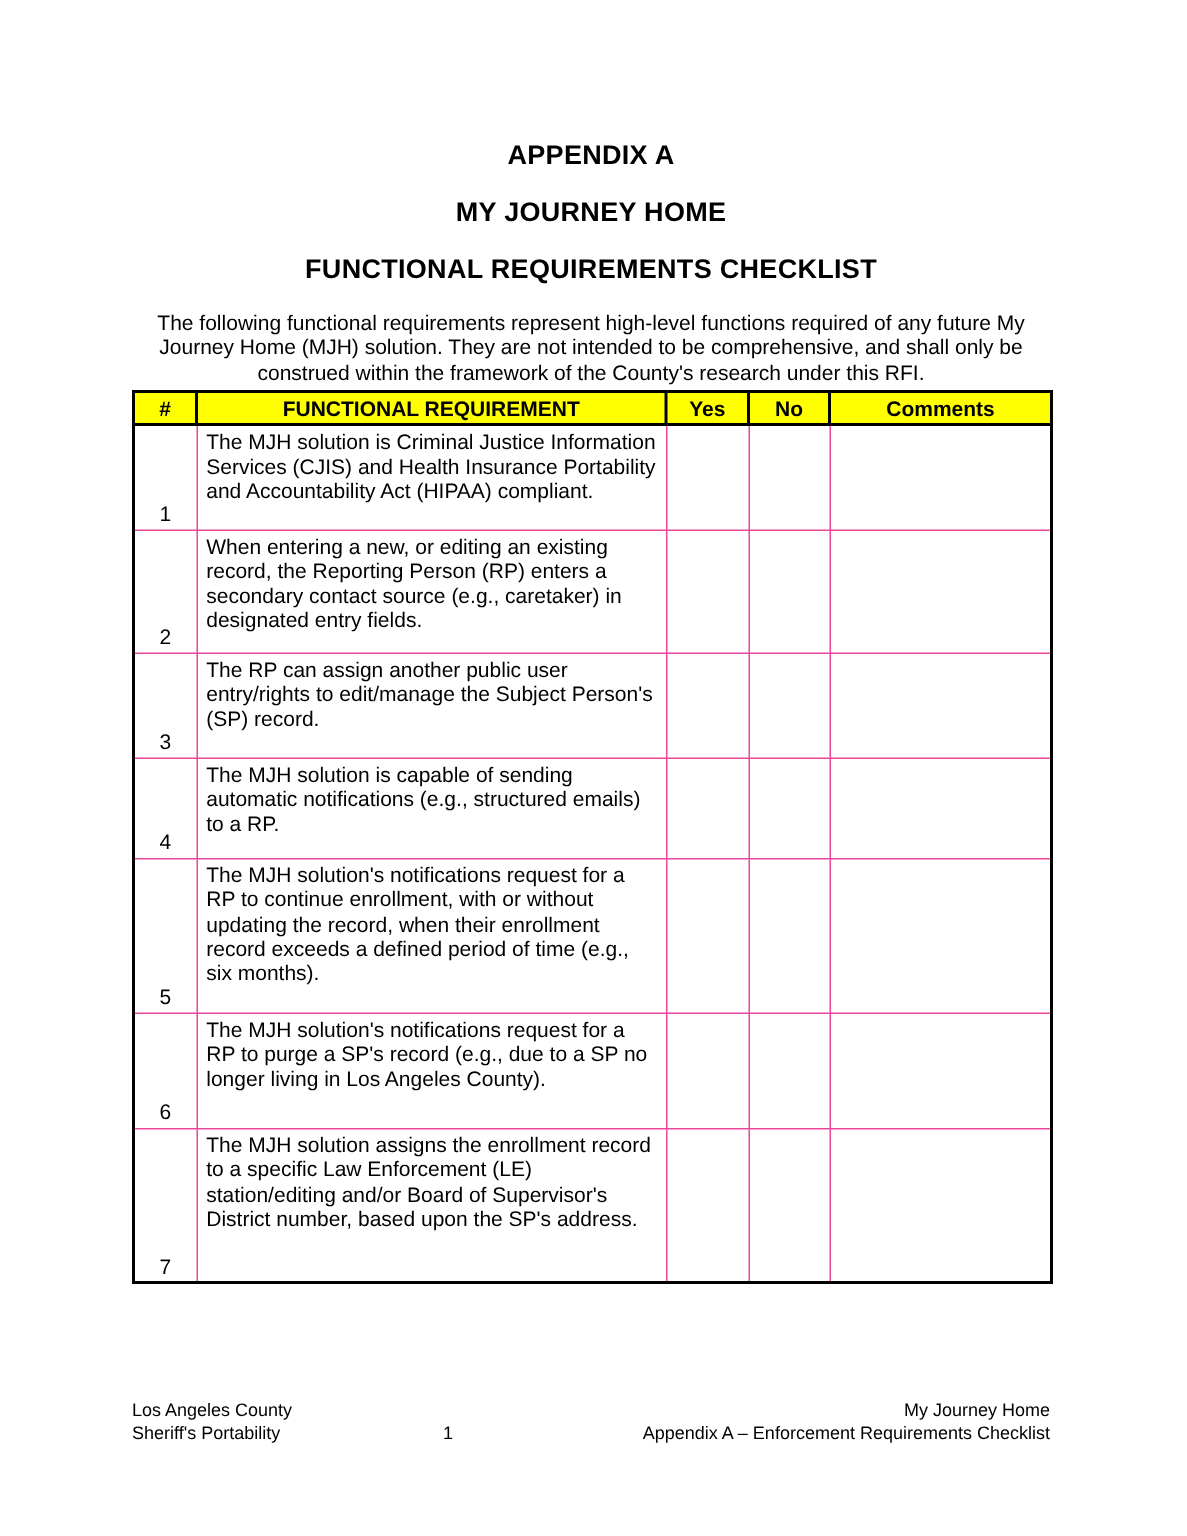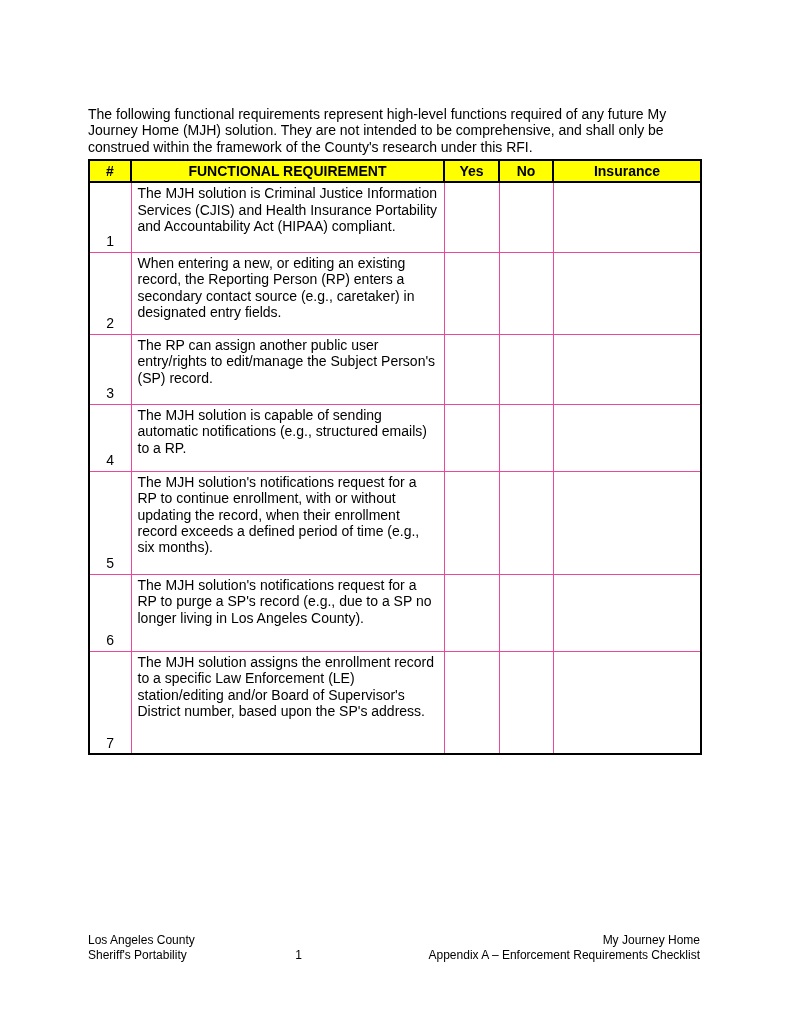--- a/index.html
+++ b/index.html
@@ -23,21 +23,21 @@
     font-size: 18px;
     font-weight: bold;
     line-height: 20px;
     letter-spacing: 0.2px;
     margin-bottom: 18px;
   }
   .intro {
     margin-top: 13px;
     font-size: 14px;
     line-height: 16.4px;
-    text-align: left;
+    text-align: center;
   }
   table.req-table {
     margin-top: 4px;
     width: 612px;
     border-collapse: collapse;
     table-layout: fixed;
     border: 2px solid #000;
   }
   .req-table th {
     background: #FFFF00;
@@ -89,38 +89,43 @@
   .footer-left { flex: 1; text-align: left; }
   .footer-center { width: 40px; text-align: center; padding-top: 15px; }
   .footer-right { flex: 2; text-align: right; }
 </style>
 </head>
 <body>
 
 <div class="page">
   <div class="content">
 
+    <div class="title-block">
+      <div class="title-line">APPENDIX A</div>
+      <div class="title-line">MY JOURNEY HOME</div>
+      <div class="title-line">FUNCTIONAL REQUIREMENTS CHECKLIST</div>
+    </div>
 
     <p class="intro">The following functional requirements represent high-level functions required of any future My Journey Home (MJH) solution. They are not intended to be comprehensive, and shall only be construed within the framework of the County's research under this RFI.</p>
 
     <table class="req-table">
       <colgroup>
         <col style="width:42px">
         <col style="width:313px">
         <col style="width:55px">
         <col style="width:54px">
         <col style="width:148px">
       </colgroup>
       <thead>
         <tr>
           <th>#</th>
           <th>FUNCTIONAL REQUIREMENT</th>
           <th>Yes</th>
           <th>No</th>
-          <th>Insurance</th>
+          <th>Comments</th>
         </tr>
       </thead>
       <tbody>
 
         <tr class="row-1">
           <td class="num-cell">1</td>
           <td class="req-cell">The MJH solution is Criminal Justice Information Services (CJIS) and Health Insurance Portability and Accountability Act (HIPAA) compliant.</td>
           <td></td>
           <td></td>
           <td></td>

